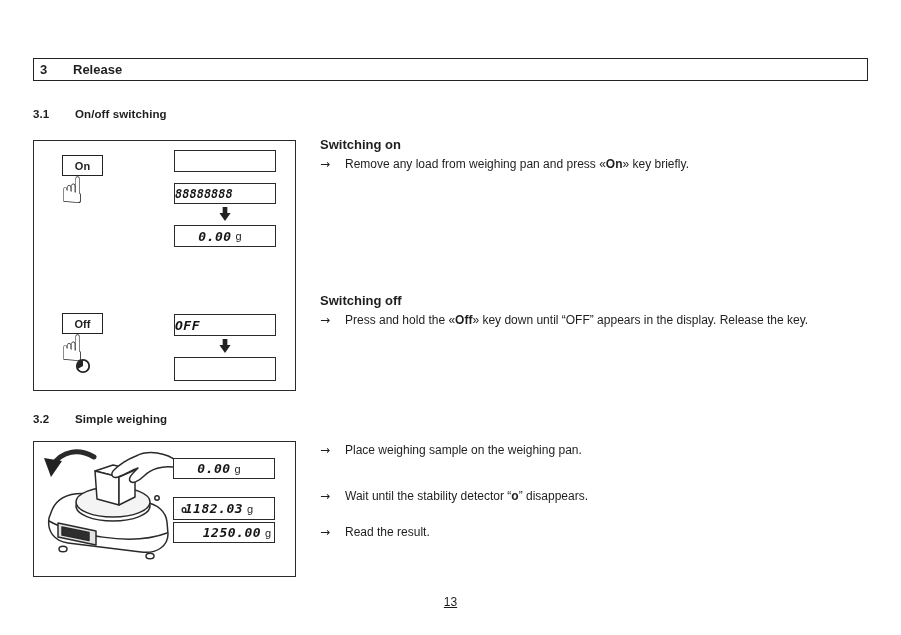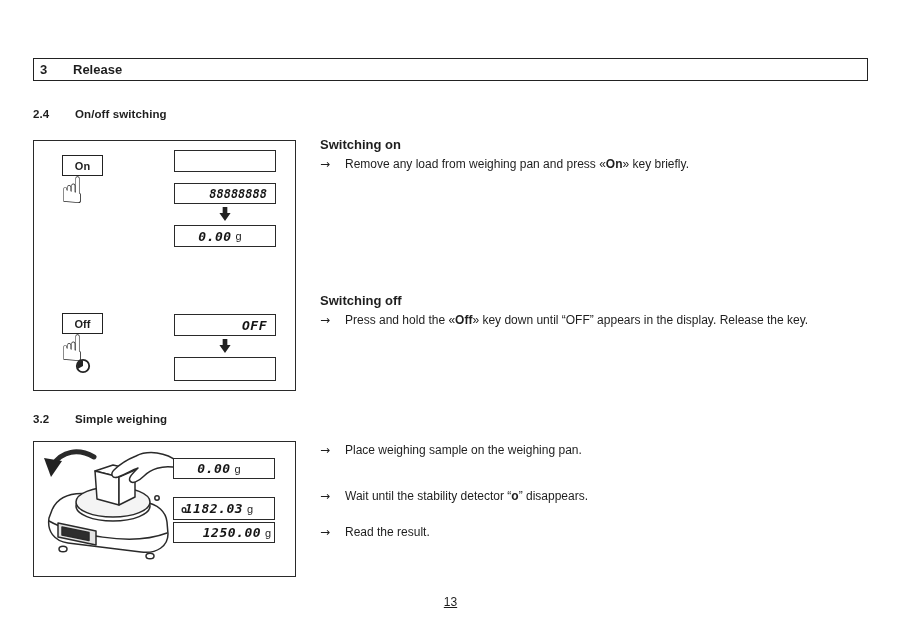--- a/index.html
+++ b/index.html
@@ -45,21 +45,21 @@
   .hand-on  { left:27px; top:31px; }
   .hand-off { left:27px; top:189px; }
   .clock { position:absolute; left:41px; top:217px; width:16px; height:16px; z-index:3; }
   
   .disp {
     position:absolute; left:140px; width:102px;
     border:1.6px solid #2a2a2a; background:#fff;
     display:flex; align-items:center; justify-content:center;
     padding-right:10px;
   }
-  .disp.center { justify-content:flex-end; padding-right:8px; }
+  .disp.center { justify-content:flex-start; padding-right:0; }
   .seg {
     font-family:"DejaVu Sans Mono", monospace; font-style:italic; font-weight:bold;
     font-size:13px; letter-spacing:.5px; color:#151515;
   }
   .seg.small { font-size:12px; letter-spacing:0; }
   .unit { font-size:11px; margin-left:4px; color:#1e1e1e; }
   .stab {
     position:absolute; left:7px; top:50%; transform:translateY(-50%);
     font-size:10px; font-weight:bold; font-family:"DejaVu Sans Mono", monospace;
   }
@@ -88,21 +88,21 @@
 <body>
 
 <div class="page">
 
   <div class="chapter-box">
     <span class="num">3</span>
     <span>Release</span>
   </div>
 
   <div class="sechead" style="top:108px">
-    <span class="num">2.4</span>
+    <span class="num">3.1</span>
     <span>On/off switching</span>
   </div>
 
   <div class="fig fig1">
     <div class="key key-on">
       <span>On</span>
     </div>
     <div class="hand hand-on">☝</div>
 
     <div class="disp d-blank1">

